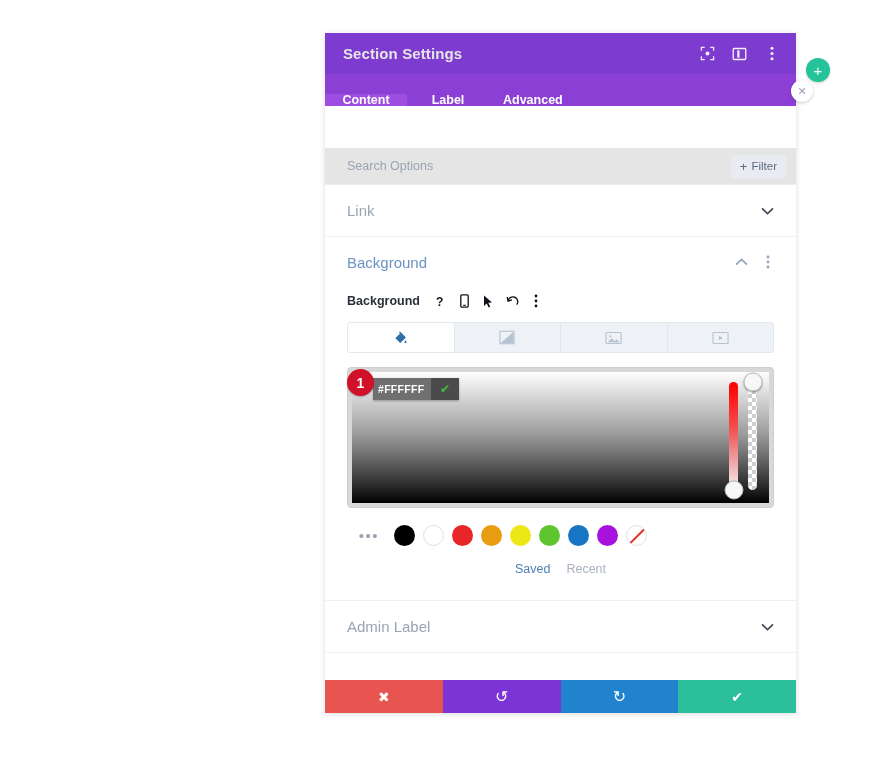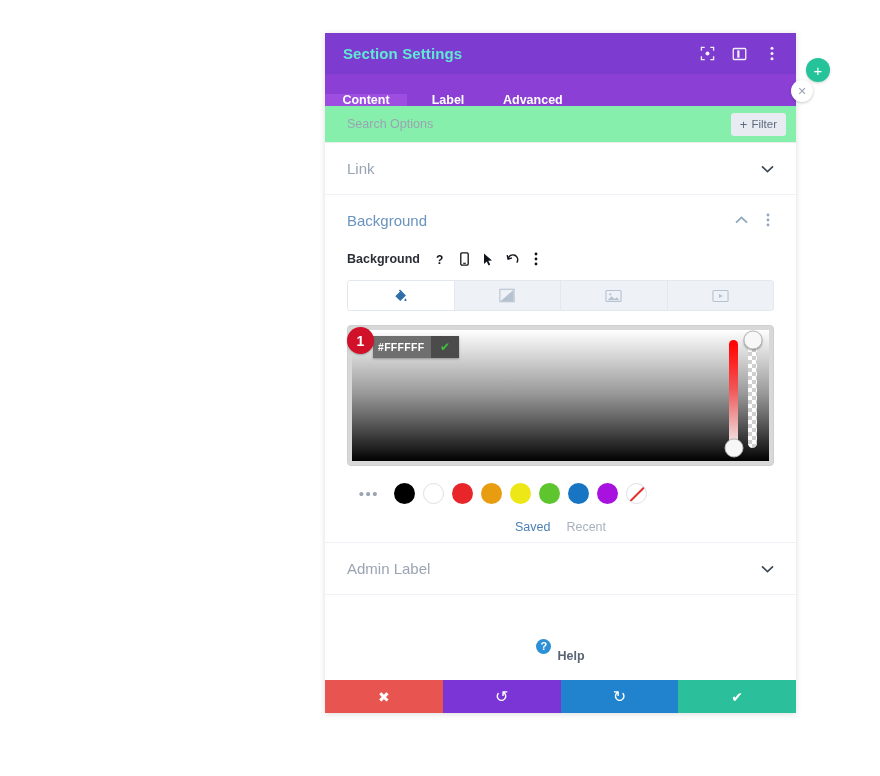--- a/index.html
+++ b/index.html
@@ -25,21 +25,21 @@
 
   
   .panel-header {
     height: 41px;
     background: #7e3bd0;
     display: flex; align-items: center;
     padding: 0 16px 0 18px;
     flex: 0 0 auto;
   }
   .panel-title {
-    color: #5eead4;
+    color: #e5e5e5;
     font-size: 15px;
     font-weight: bold;
     letter-spacing: .1px;
     flex: 1 1 auto;
     white-space: nowrap;
   }
   .hdr-icons { display: flex; align-items: center; gap: 15px; }
   .hdr-ico {
     width: 17px; height: 17px;
     display: flex; align-items: center; justify-content: center;
@@ -63,25 +63,26 @@
     cursor: pointer;
     padding: 0 14px;
     min-width: 82px;
     margin-top: 20px;
   }
   .tab.active { background: #9d4ee0; }
 
   
   .searchbar {
     height: 37px;
-    background: #86efac;
+    background: #e5e5e5;
     border-bottom: 1px solid #eaedf2;
     display: flex; align-items: center;
     padding: 0 10px 0 22px;
     flex: 0 0 auto;
+    margin-top: 42px;
   }
   .search-input {
     flex: 1 1 auto;
     border: none; outline: none; background: transparent;
     font-family: "Liberation Sans", sans-serif;
     font-size: 12.5px;
     color: #5a6679;
   }
   .search-input::placeholder { color: #9aa4b2; }
   .filter-btn {
@@ -111,21 +112,21 @@
     gap: 41px;
   }
   .acc-title { flex:1 1 auto; font-size: 15px; color: #9aa4b2; }
   .chev {
     width: 14px; height: 14px;
     display:flex; align-items:center; justify-content:center;
     color:#3c4652;
   }
 
   
-  .bg-section { border-bottom: 1px solid #eef1f5; padding-bottom: 8px; }
+  .bg-section { border-bottom: 1px solid #eef1f5; padding-bottom: 24px; }
   .bg-head {
     height: 50px;
     display:flex; align-items:center;
     padding: 0 22px;
     cursor: pointer;
   }
   .bg-head-title {
     flex: 1 1 auto;
     font-size: 15px;
     color: #6a93c0;

